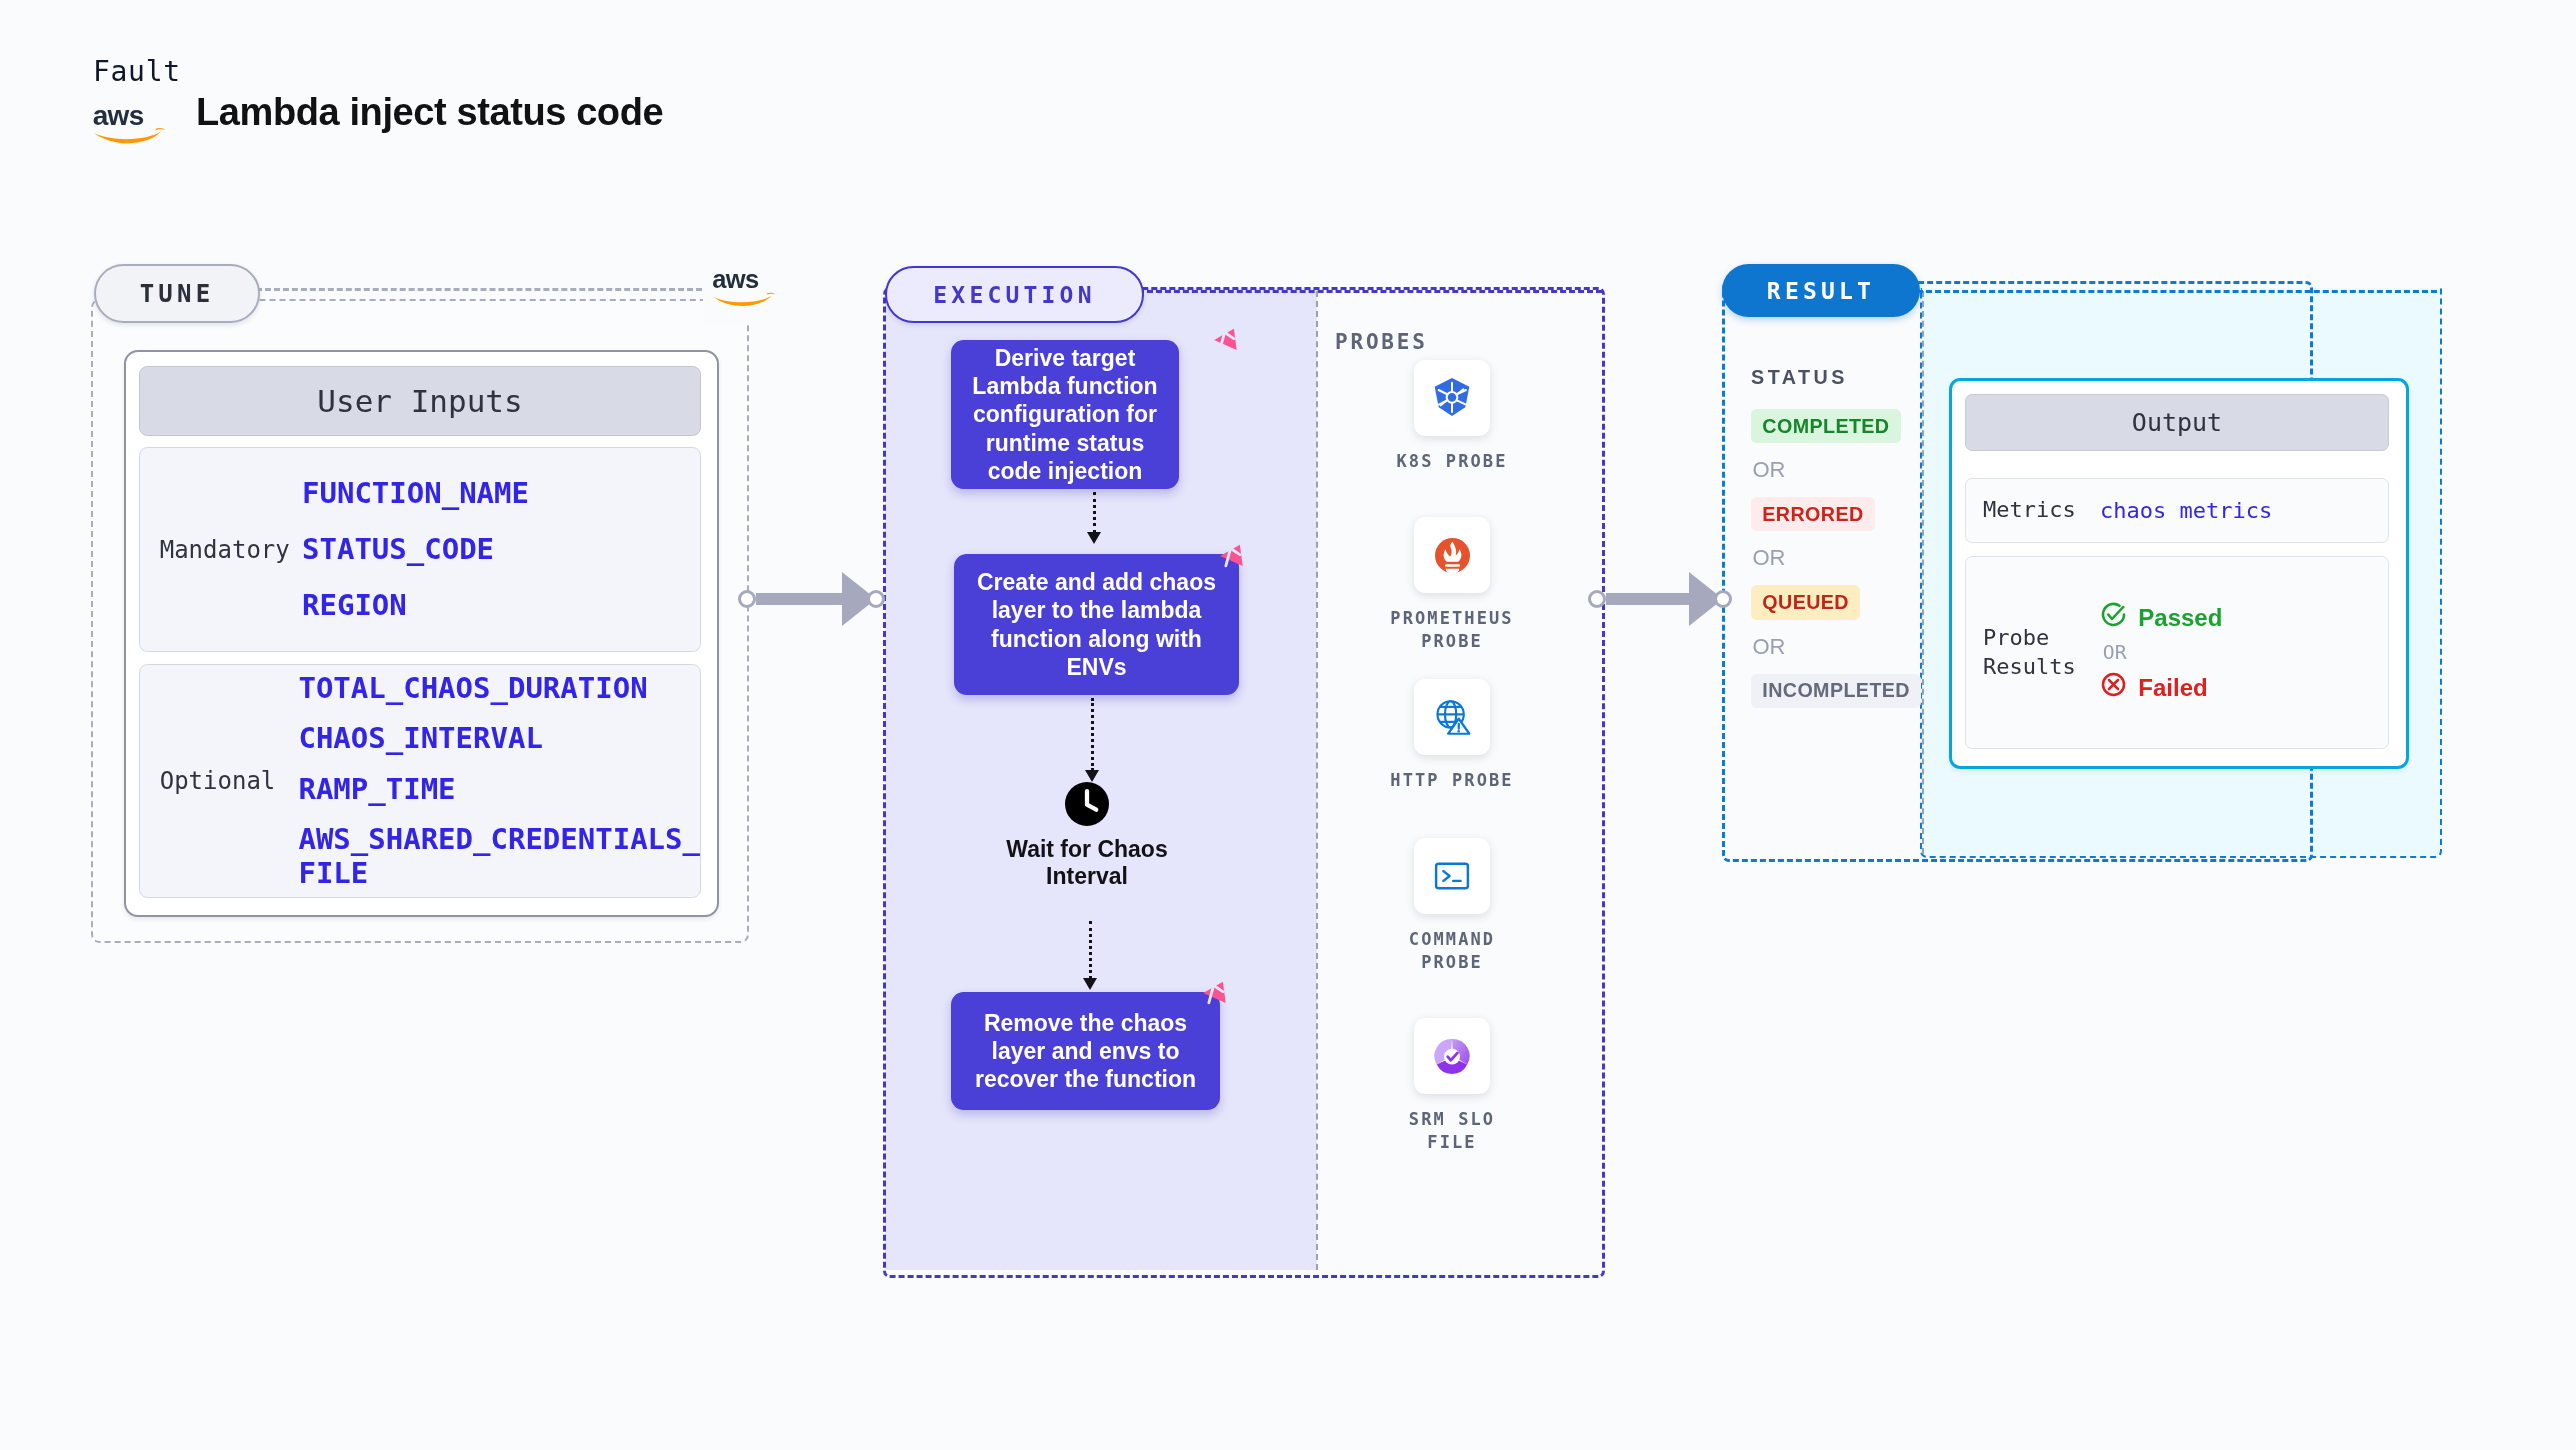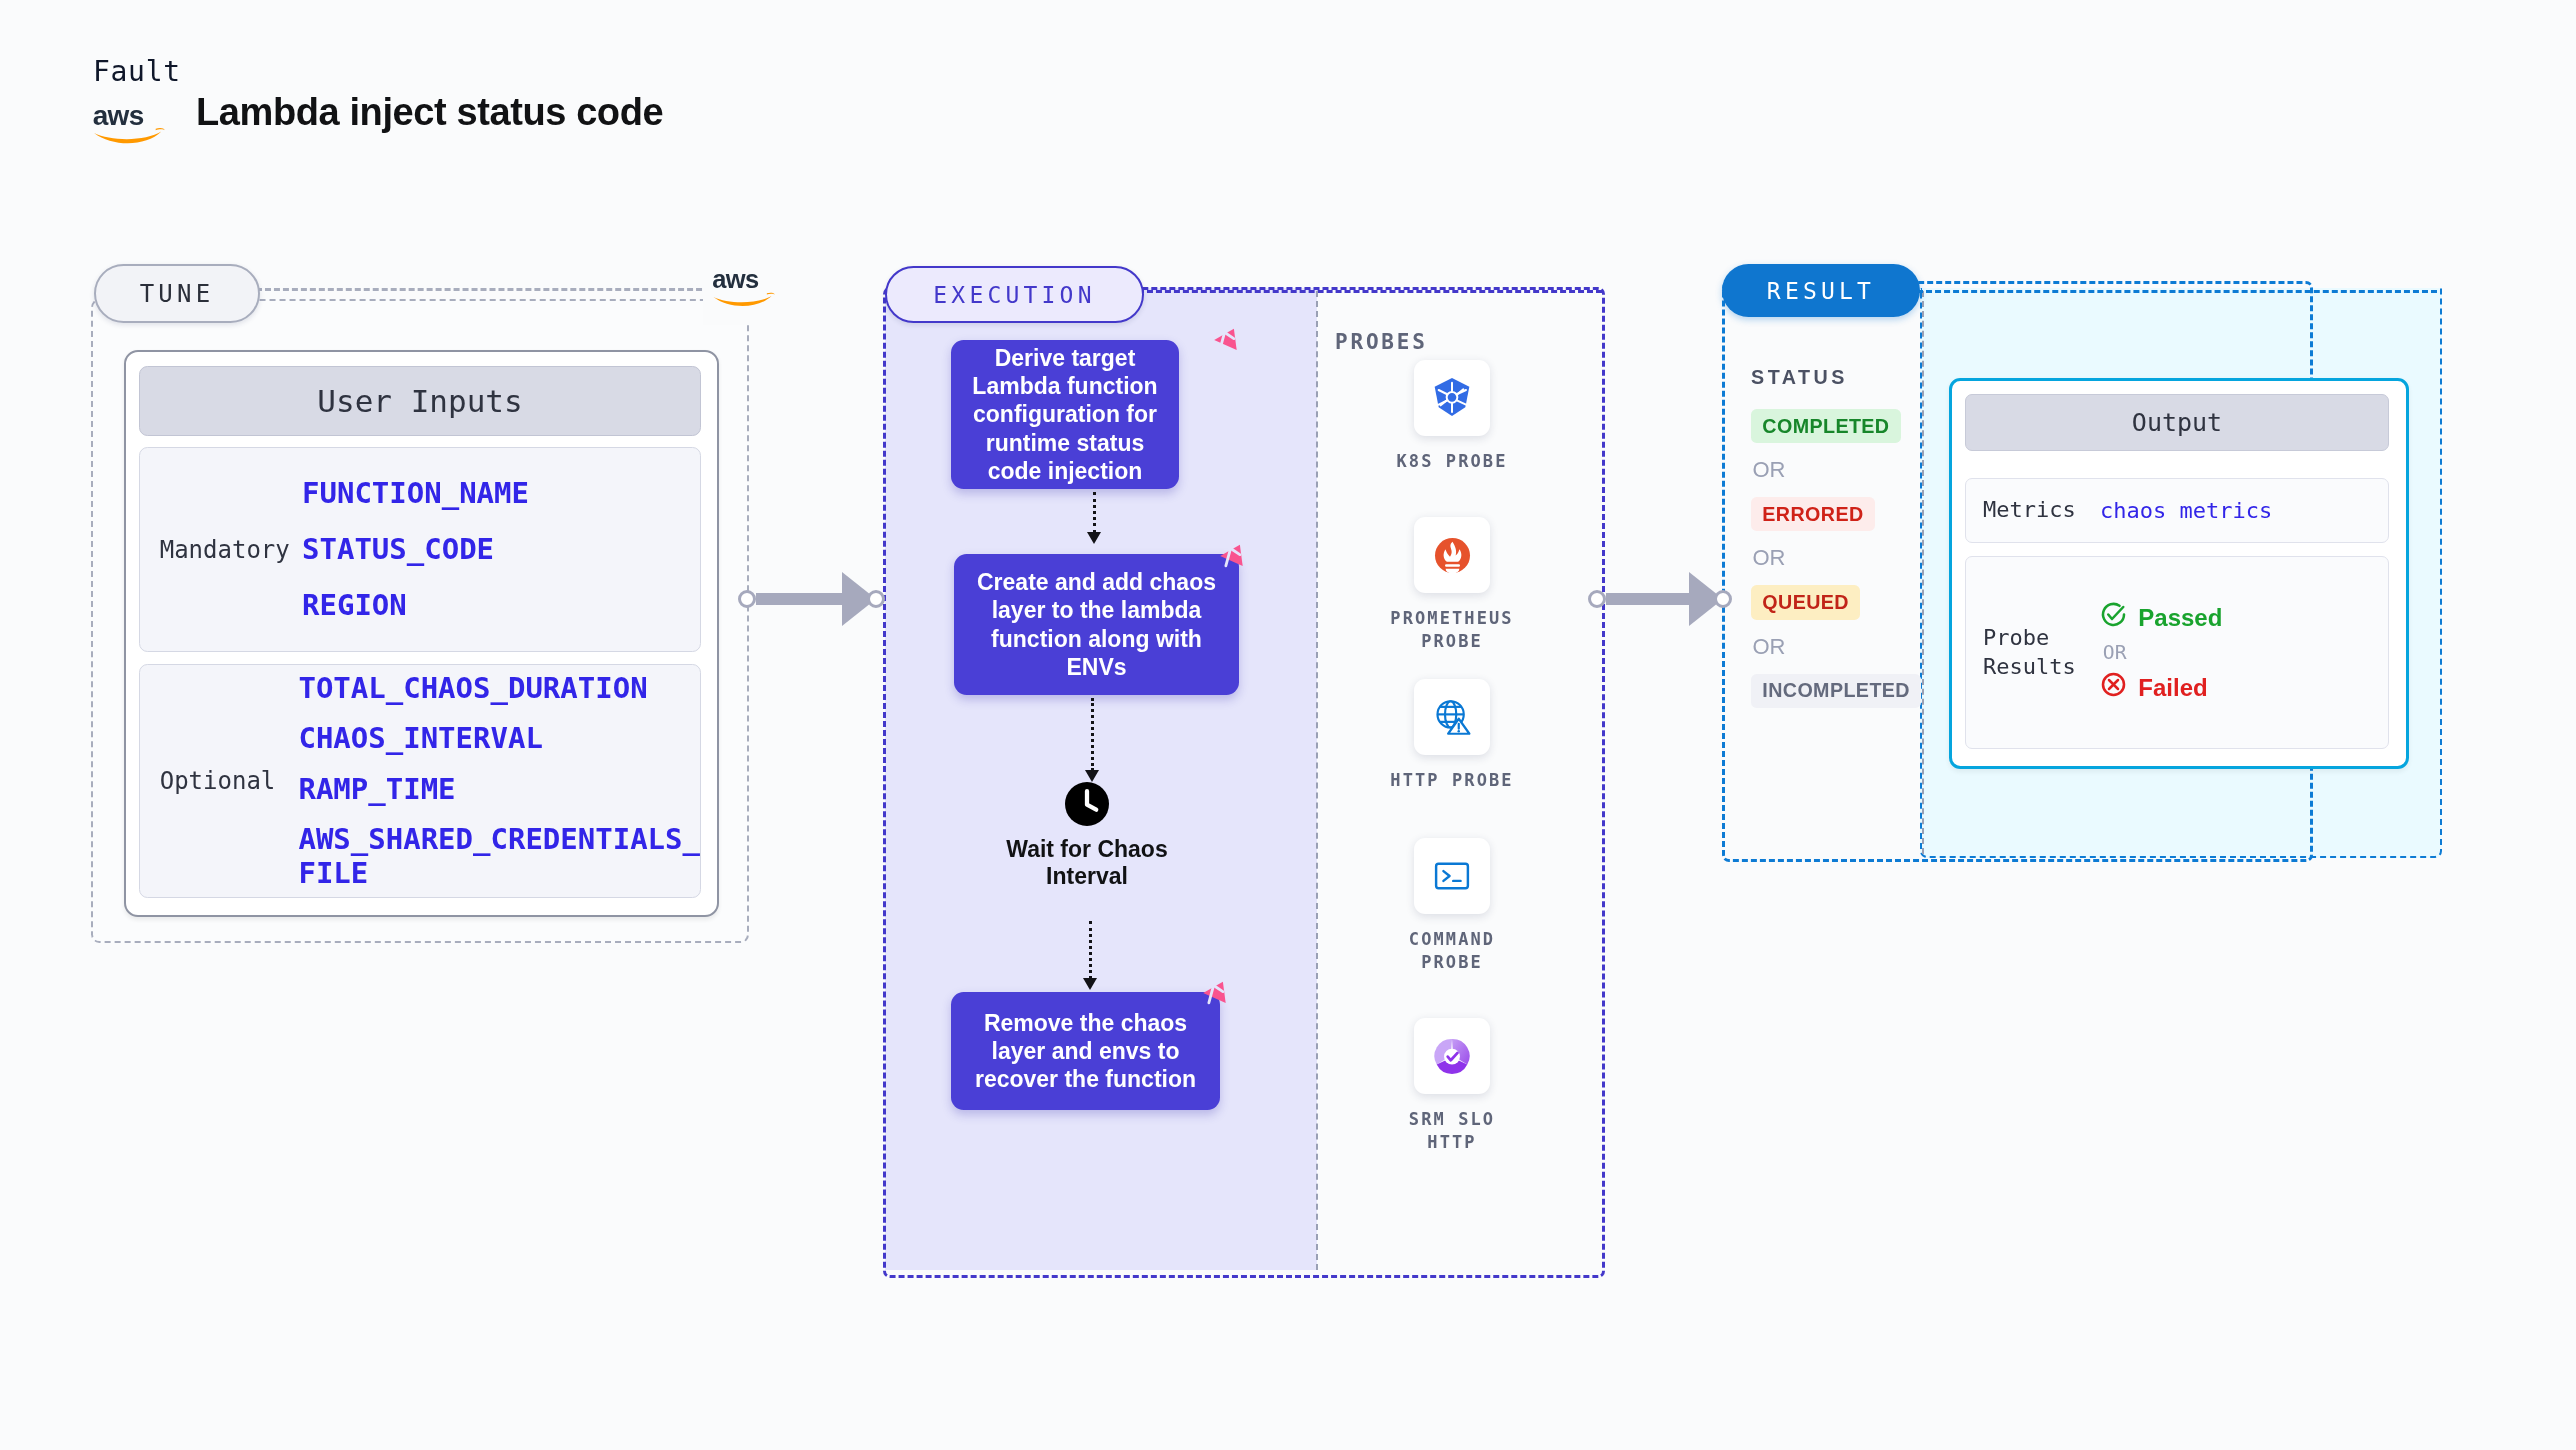--- a/index.html
+++ b/index.html
@@ -13,21 +13,21 @@
 
   
   #header-fault{left:93px;top:55px;font-family:"DejaVu Sans Mono",monospace;font-size:28px;color:#0f172a;letter-spacing:0.7px;}
   #aws-logo-mark{left:91px;top:98px;width:79px;height:49px;}
   #header-title{left:196px;top:91px;font-size:38px;font-weight:bold;color:#111214;letter-spacing:-0.4px;}
 
   
   .pill{
     display:flex;align-items:center;justify-content:center;
     border-radius:703px;font-family:"DejaVu Sans Mono",monospace;
-    font-weight:normal;letter-spacing:4.2px;
+    font-weight:bold;letter-spacing:4.2px;
     box-shadow:0 2.1px 4.9px rgba(40,45,90,.13);
     z-index:6;
   }
 
   
   #tune-region{left:91px;top:299px;width:654px;height:640px;
      border:2.8px dashed #a8adbd;border-radius:8.4px;background:#fbfcfd;}
   #tune-pill{left:94px;top:264px;width:162px;height:55px;
      background:#f2f3f7;border:2.8px solid #a8adbd;color:#2b2f3a;font-size:24px;}
   #tune-dash-line{left:256px;top:288px;width:464px;height:0;border-top:3.5px dashed #a8adbd;}
@@ -330,21 +330,21 @@
             <stop offset="1" stop-color="#9b4dea"></stop>
         </linearGradient>
       </defs>
       <path d="M36 8 A28 28 0 0 1 61 50 L38 36 Z" fill="url(#slo-g1)"></path>
       <path d="M36 8 A28 28 0 0 0 11 50 L34 36 Z" fill="#c9a6f7"></path>
       <path d="M11 50 A28 28 0 0 0 61 50 L36 38 Z" fill="#8f33ea"></path>
       <circle cx="36" cy="37" r="13" fill="#fff"></circle>
       <path d="M29 37 L34 43 L45 31" stroke="#8f33ea" stroke-width="4.5" fill="none" stroke-linecap="round" stroke-linejoin="round"></path>
     </svg>
   </span>
-  <span class="probe-name">SRM SLO HTTP</span>
+  <span class="probe-name">SRM SLO FILE</span>
 </div>
 
 <div class="abs conn" id="conn-2">
   <span class="dot"></span>
   <span class="bar"></span>
   <span class="head"></span>
   <span class="dot" style="margin-left:-9.8px"></span>
 </div>
 
 <div class="abs" id="output-region"></div>

